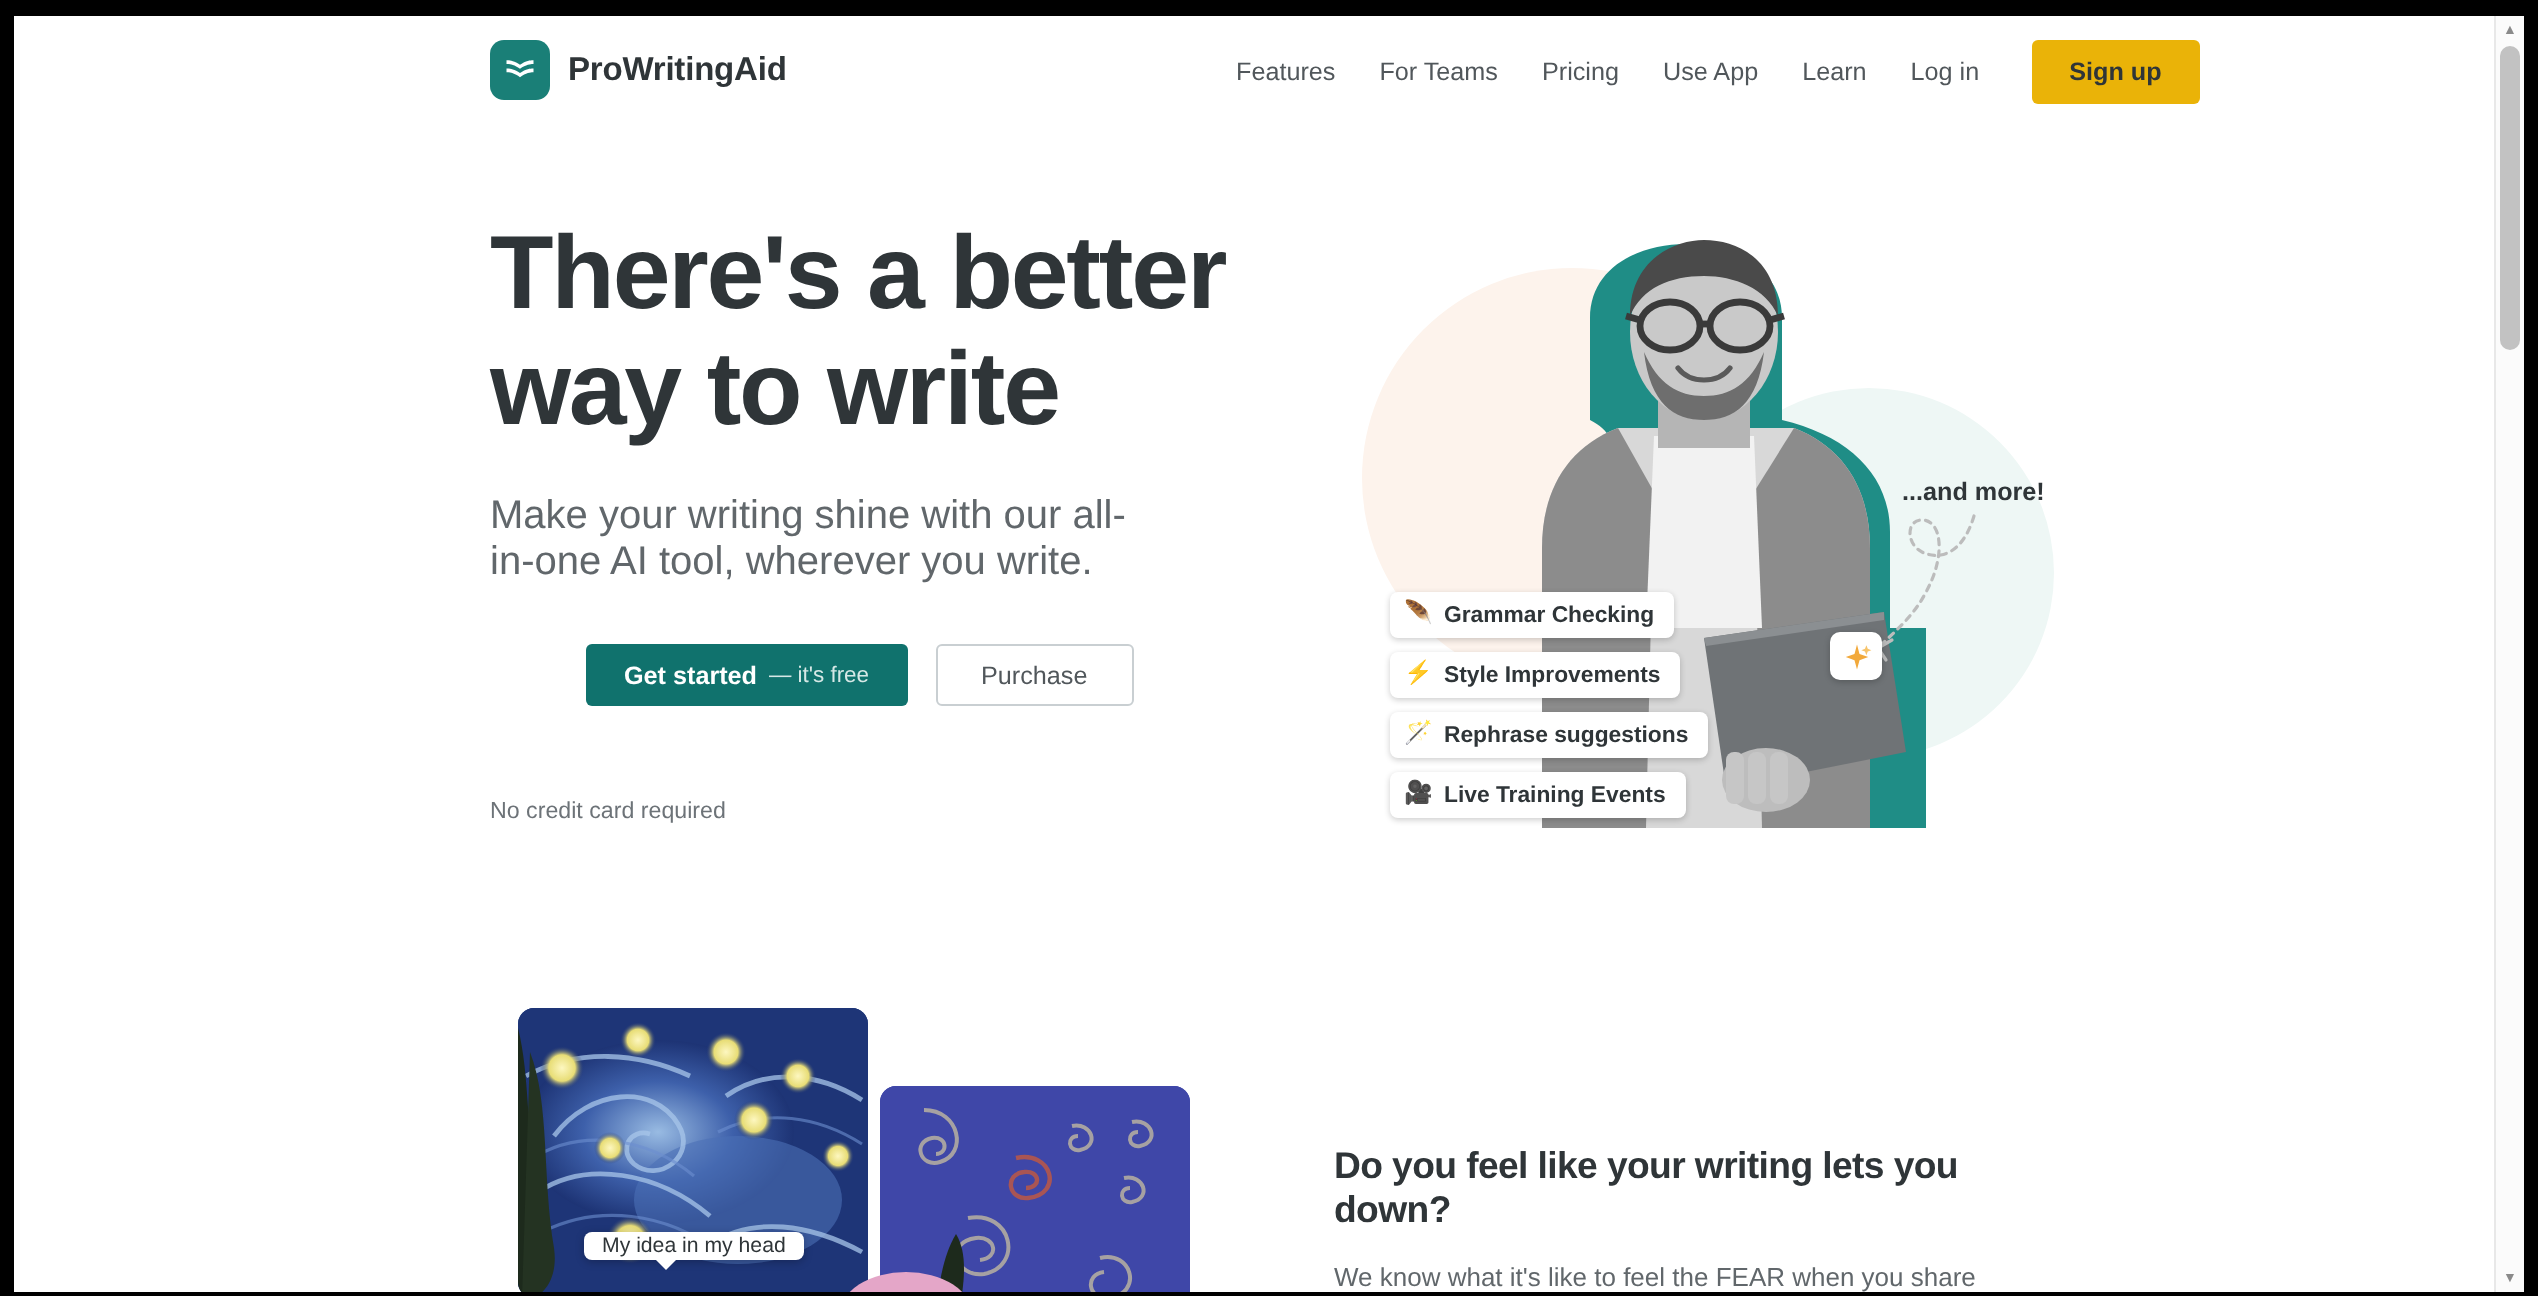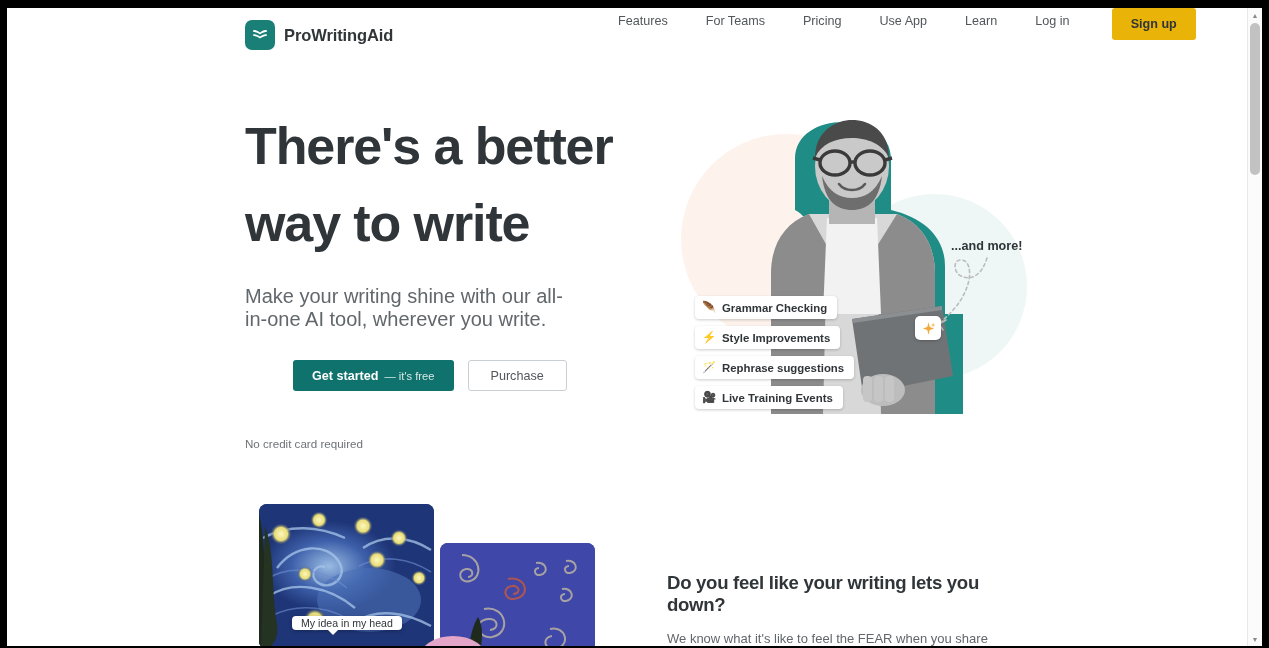--- a/index.html
+++ b/index.html
@@ -79,21 +79,21 @@
     font-size: 16.5px;
     font-weight: bold;
     color: #2f3538;
     letter-spacing: -0.1px;
   }
 
   #main-nav {
     position: absolute;
     left: 600px; top: 0;
     height: 56px;
-    display: flex; align-items: flex-start; gap: 16px;
+    display: flex; align-items: center; gap: 0;
   }
   .nav-link {
     font-size: 12.6px;
     color: #51575b;
     text-decoration: none;
     padding: 6px 11px;
     white-space: nowrap;
   }
   #signup-button {
     margin-left: 15px;
@@ -108,21 +108,21 @@
     font-family: "Liberation Sans", sans-serif;
   }
 
   
   #hero { position: absolute; left: 0; top: 56px; width: 1240px; height: 420px; }
 
   #hero-copy { position: absolute; left: 238px; top: 44px; width: 400px; }
 
   #hero-title {
     font-size: 52px;
-    line-height: 77px;
+    line-height: 58px;
     font-weight: bold;
     color: #2f3538;
     letter-spacing: -1.1px;
   }
   #hero-sub {
     margin-top: 23px;
     font-size: 20px;
     line-height: 23px;
     color: #61676b;
     width: 330px;

